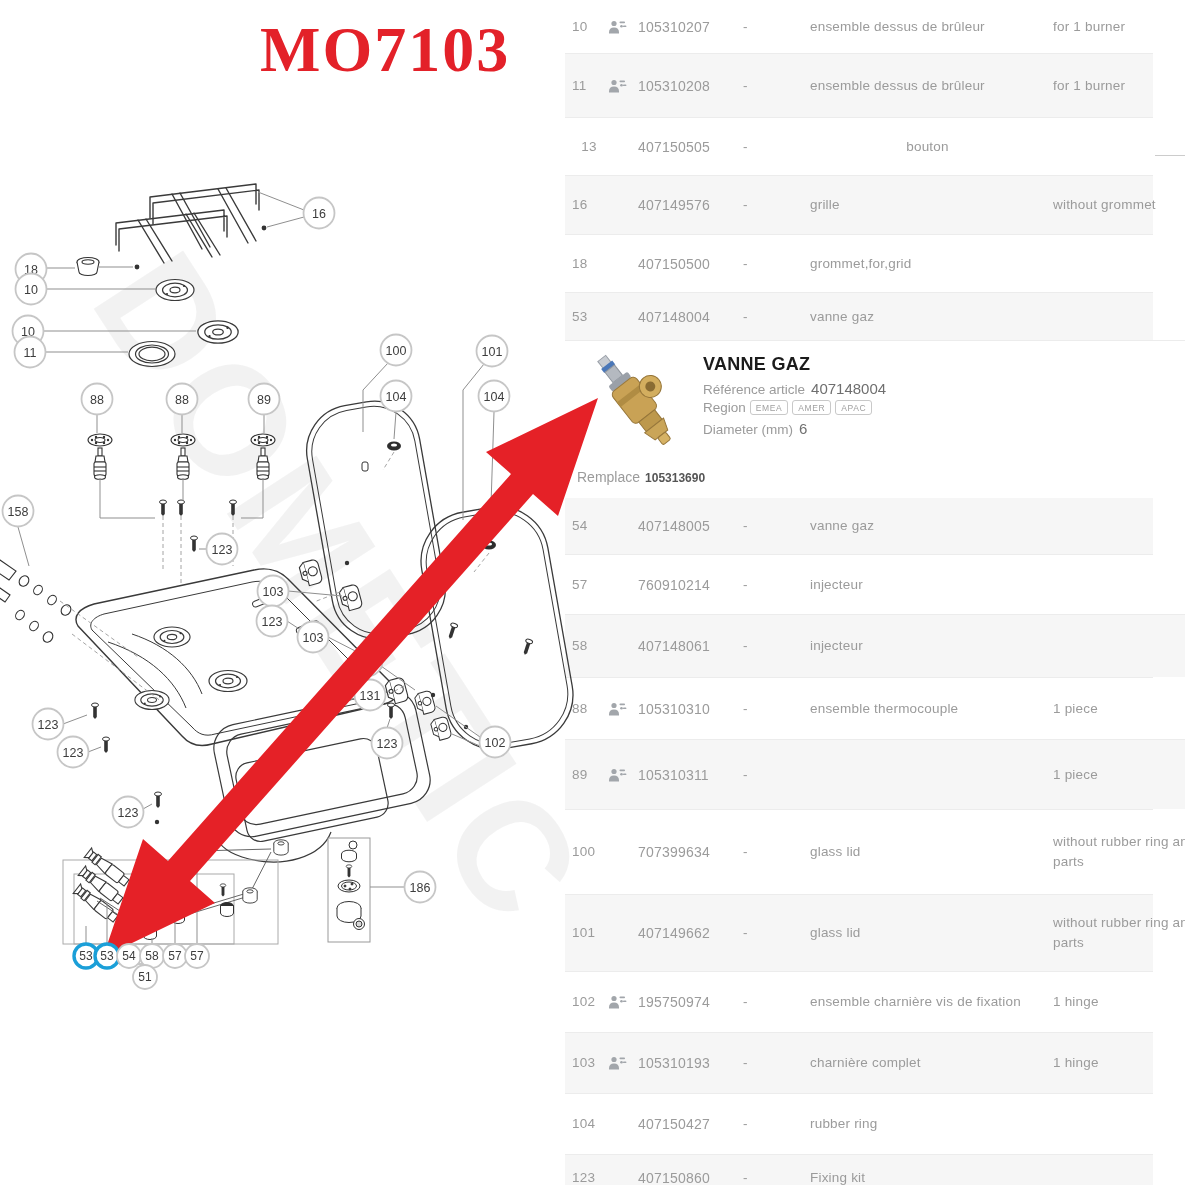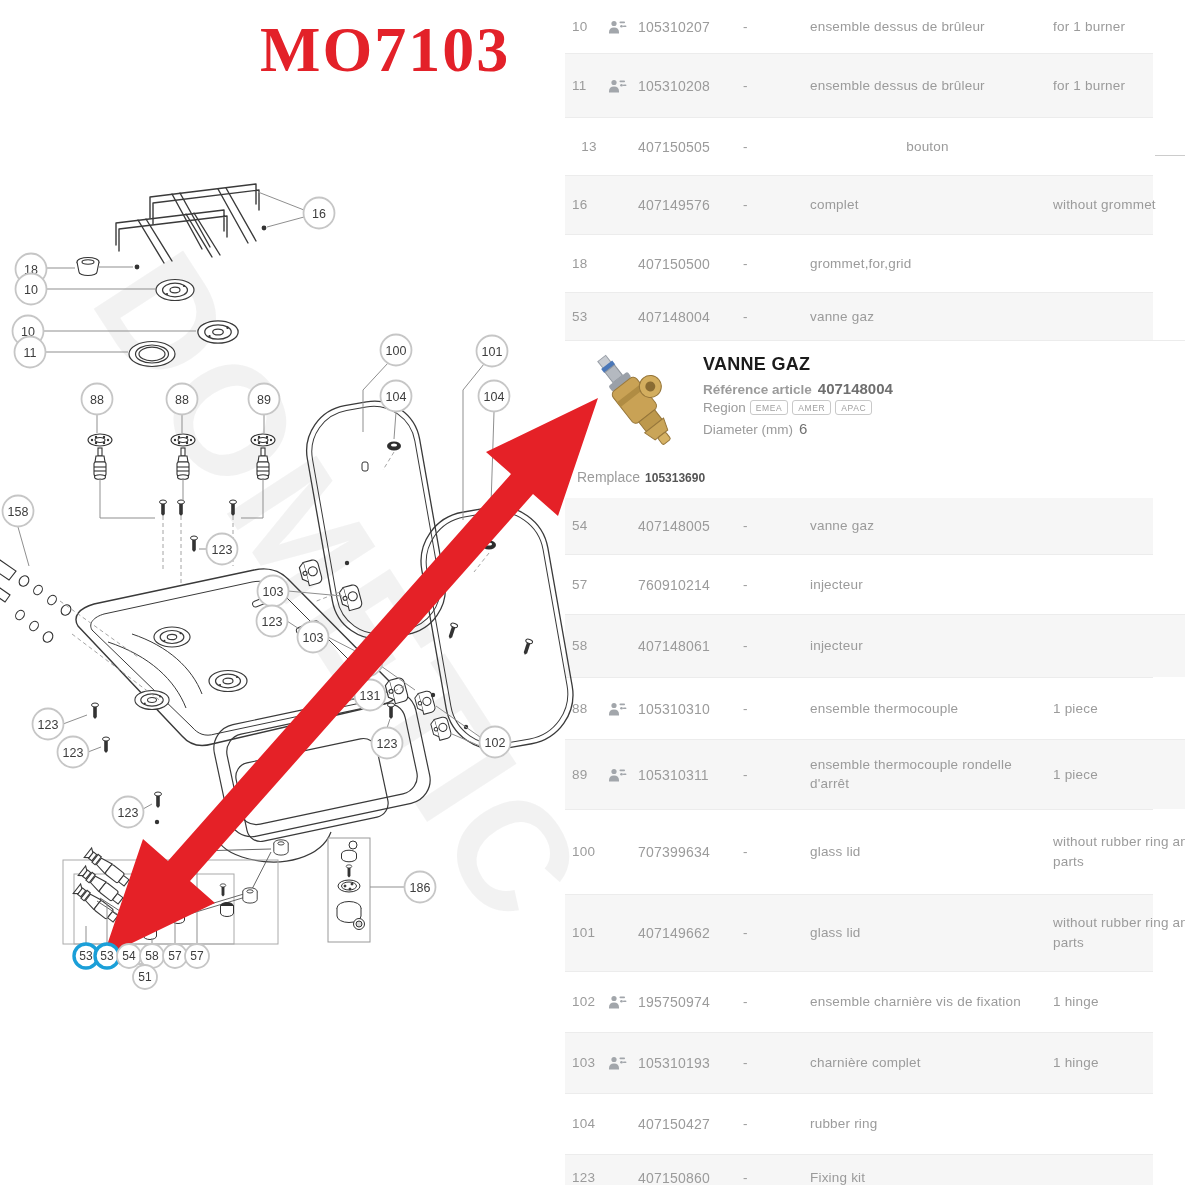--- a/index.html
+++ b/index.html
@@ -23,21 +23,21 @@
   .c-art{left:73px;font-size:14px;white-space:nowrap;}
   .c-dash{left:178px;}
   .c-desc{left:245px;width:235px;}
   .c-note{left:488px;width:155px;}
   
   #detail-card{position:relative;height:157px;border-top:1px solid #ececec;background:#fff;}
   #detail-img{position:absolute;left:6px;top:6px;}
   #detail-title{position:absolute;left:138px;top:13px;font-size:18px;font-weight:bold;
       color:#1b1b1b;letter-spacing:.3px;}
   .d-line{position:absolute;left:138px;color:#9b9b9b;font-size:13.5px;}
-  #d-ref{top:39px;font-weight:bold;}  #d-region{top:59px;} #d-diam{top:79px;}
+  #d-ref{top:39px;}  #d-region{top:59px;} #d-diam{top:79px;}
   .d-val{color:#6f6f6f;font-size:15px;margin-left:6px;}
   .badge{display:inline-block;border:1px solid #c9c9c9;border-radius:3px;
       font-size:8.5px;color:#a0a0a0;letter-spacing:.6px;padding:2px 5px 1px;
       margin-left:4px;vertical-align:1px;text-align:right;}
   #d-replace{position:absolute;left:12px;top:128px;color:#9b9b9b;font-size:14px;}
   #d-replace .d-val2{color:#555;font-size:12px;font-weight:bold;margin-left:5px;}
   #edge-line{position:absolute;left:1155px;top:155px;width:30px;height:1px;
       background:#ccc;z-index:2;}
 </style>
 </head>
@@ -82,21 +82,21 @@
       <div class="prow" style="height: 58px; text-align: center;">
         <span class="cell c-num">13</span>
         <span class="cell c-art">407150505</span>
         <span class="cell c-dash">-</span>
         <span class="cell c-desc">bouton</span>
       </div>
       <div class="prow shaded" style="height: 59px; background: rgb(246, 246, 246);">
         <span class="cell c-num">16</span>
         <span class="cell c-art">407149576</span>
         <span class="cell c-dash">-</span>
-        <span class="cell c-desc">complet</span>
+        <span class="cell c-desc">grille</span>
         <span class="cell c-note">without grommet</span>
       </div>
       <div class="prow" style="height: 58px;">
         <span class="cell c-num">18</span>
         <span class="cell c-art">407150500</span>
         <span class="cell c-dash">-</span>
         <span class="cell c-desc">grommet,for,grid</span>
       </div>
       <div class="prow shaded" style="height: 48px; background: rgb(246, 246, 246);">
         <span class="cell c-num">53</span>
@@ -171,21 +171,20 @@
               <rect x="11.5" y="2" width="5.5" height="1.7" rx=".8"></rect>
               <circle cx="13.5" cy="6.8" r="1.3"></circle>
               <rect x="15" y="6.1" width="3.4" height="1.5" rx=".7"></rect>
             </g>
           </svg></span>
       </div>
       <div class="prow shaded bleed" style="height: 70px; background: rgb(246, 246, 246);">
         <span class="cell c-num">89</span>
         <span class="cell c-art">105310311</span>
         <span class="cell c-dash">-</span>
-        <span class="cell c-desc">ensemble thermocouple rondelle d'arrêt</span>
         <span class="cell c-note">1 piece</span>
         <span class="cell c-icon"><svg width="19" height="15" viewBox="0 0 19 15">
             <g fill="#a2a6ab">
               <circle cx="6" cy="4" r="2.6"></circle>
               <path d="M1,13 q0,-5 5,-5 q5,0 5,5 v1 h-10 z"></path>
               <rect x="11.5" y="2" width="5.5" height="1.7" rx=".8"></rect>
               <circle cx="13.5" cy="6.8" r="1.3"></circle>
               <rect x="15" y="6.1" width="3.4" height="1.5" rx=".7"></rect>
             </g>
           </svg></span>

